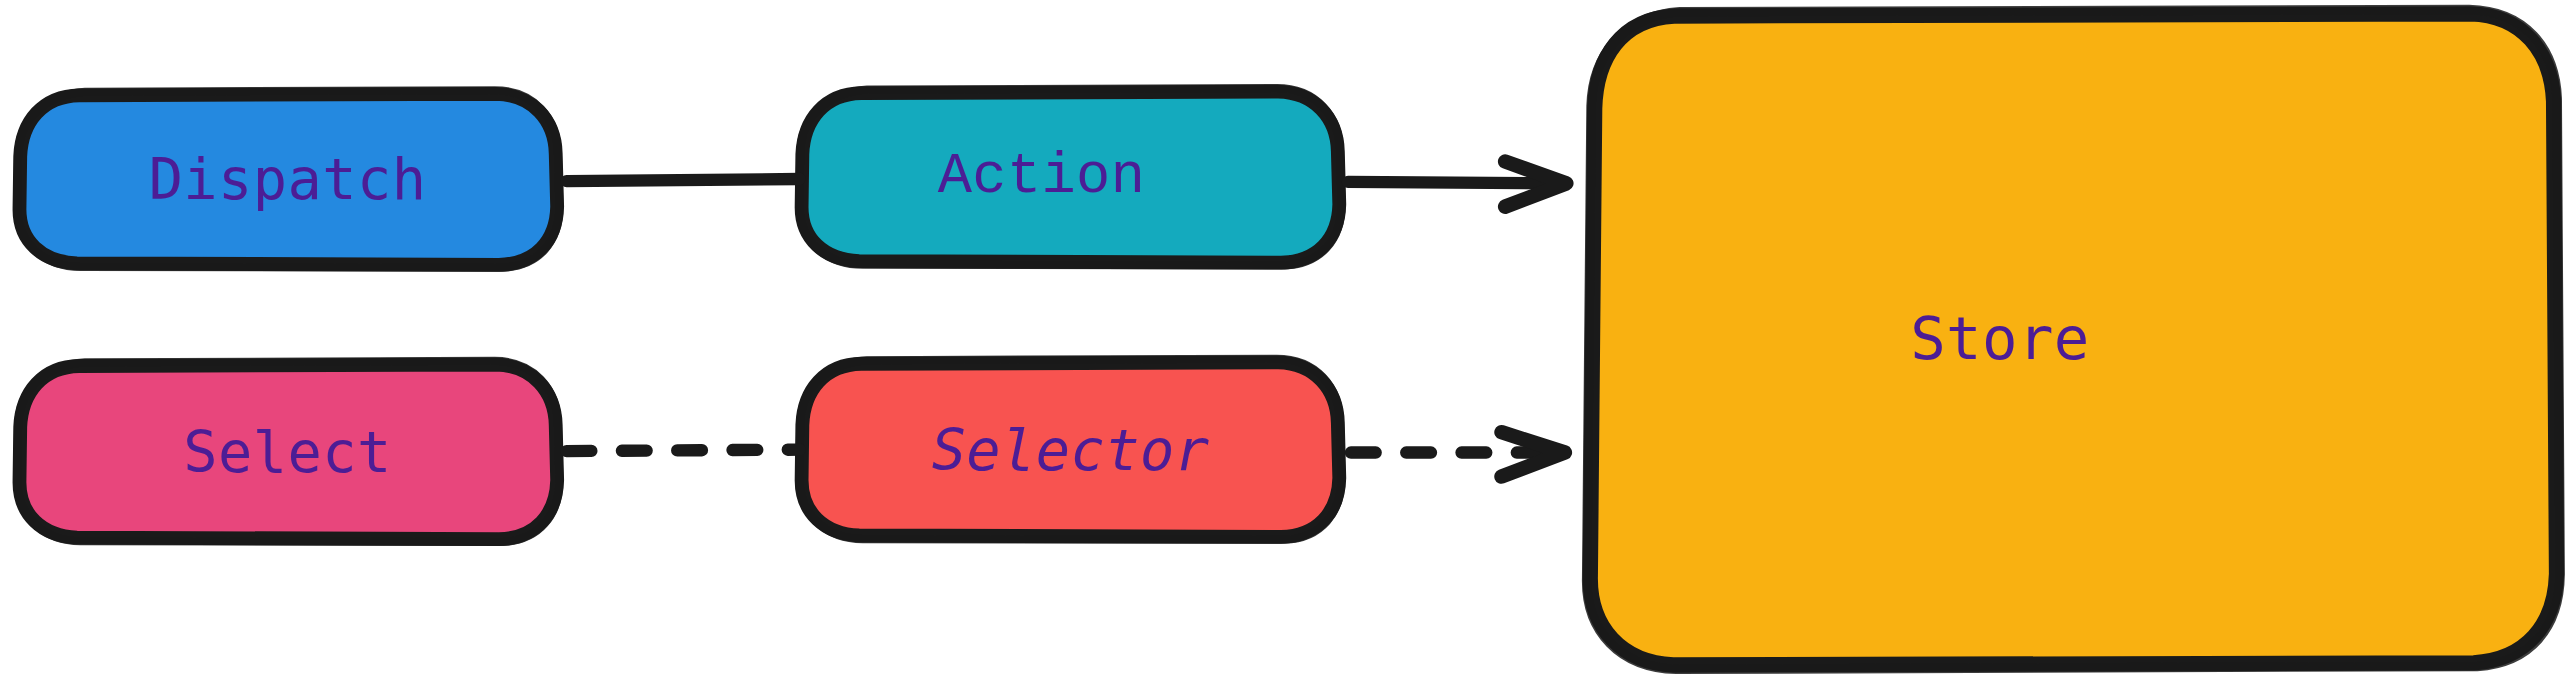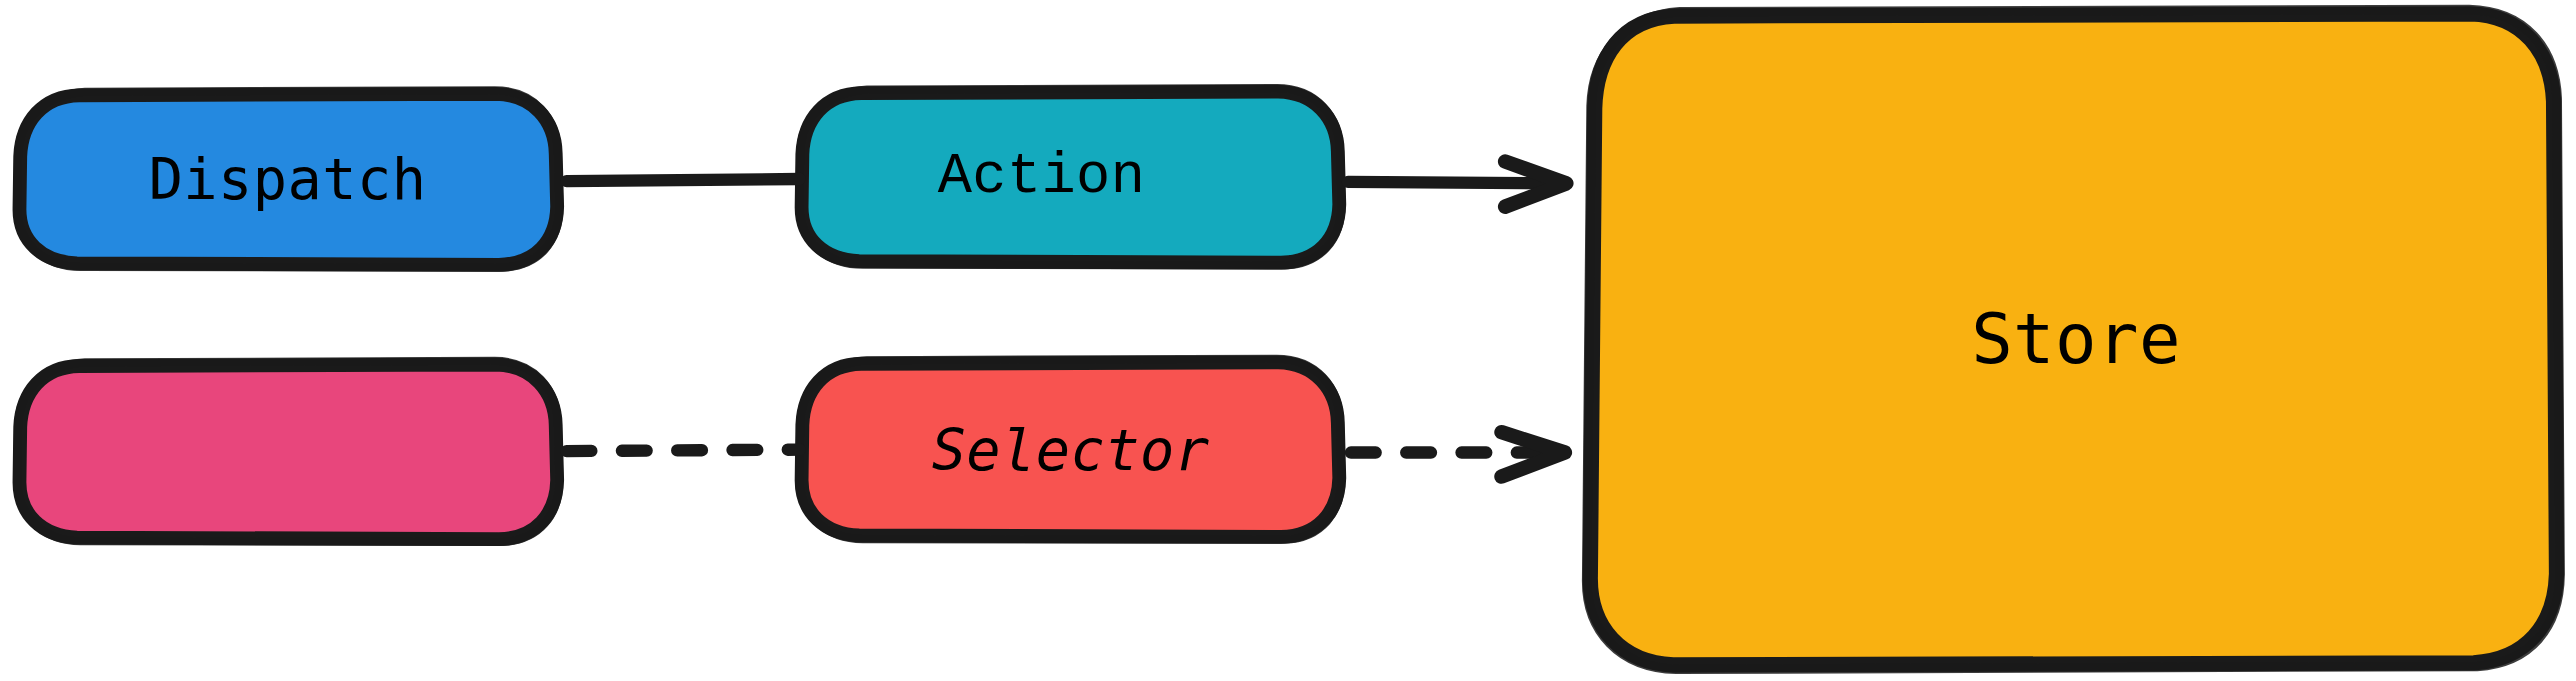--- a/index.html
+++ b/index.html
@@ -24,32 +24,32 @@
     left: 0;
     top: 0;
     width: 2576px;
     height: 681px;
   }
   .node-label {
     position: absolute;
     display: flex;
     align-items: center;
     justify-content: center;
-    color: #000000;
+    color: #4c1d95;
     font-family: "DejaVu Sans Mono", "Liberation Mono", monospace;
     font-weight: 400;
     white-space: nowrap;
     letter-spacing: 0.4px;
     pointer-events: none;
   }
   .lbl-dispatch { left: 18px;   top: 93px; width: 539px;  height: 171px; font-size: 57px; }
   .lbl-action   { left: 772px; top: 91px; width: 539px;  height: 171px; font-size: 57px; font-family: Liberation Mono, monospace; }
   .lbl-select   { left: 18px;   top: 364px; width: 539px;  height: 175px; font-size: 57px; }
   .lbl-selector { left: 801px; top: 362px; width: 539px;  height: 175px; font-size: 57px; font-style: italic; }
-  .lbl-store    { left: 1594px; top: 11px;  width: 964px; height: 655px; font-size: 69px; }
+  .lbl-store    { left: 1518px; top: 11px;  width: 964px; height: 655px; font-size: 59px; }
 </style>
 </head>
 <body style="background: rgb(255, 255, 255);">
 
 <div id="canvas" style="background: rgb(255, 255, 255);">
 
   <svg id="sketch" viewBox="0 0 3539 936" xmlns="http://www.w3.org/2000/svg">
 
     <g>
       <path fill="#2489E0" stroke="none" d="M 108 131
@@ -219,19 +219,20 @@
       <path fill="none" stroke="#1a1a1a" stroke-width="17" stroke-linecap="round" stroke-linejoin="round" stroke-dasharray="34 42" d="M 1856 622 L 2142 622"></path>
       <path fill="none" stroke="#1a1a1a" stroke-width="20" stroke-linecap="round" stroke-linejoin="round" d="M 2063 594 L 2150 622 L 2063 655"></path>
     </g>
 
   </svg>
 
   <div class="node-label lbl-dispatch">Dispatch</div>
 
   <div class="node-label lbl-action">Action</div>
 
+  <div class="node-label lbl-select">Select</div>
 
   <div class="node-label lbl-selector">Selector</div>
 
   <div class="node-label lbl-store">Store</div>
 
 </div>
 
 
 </body></html>

